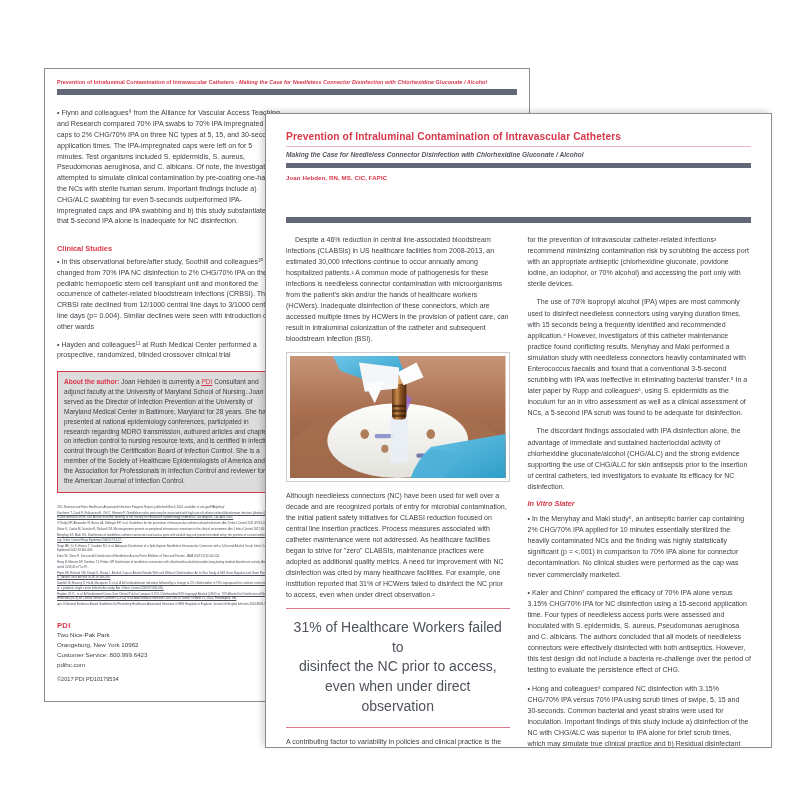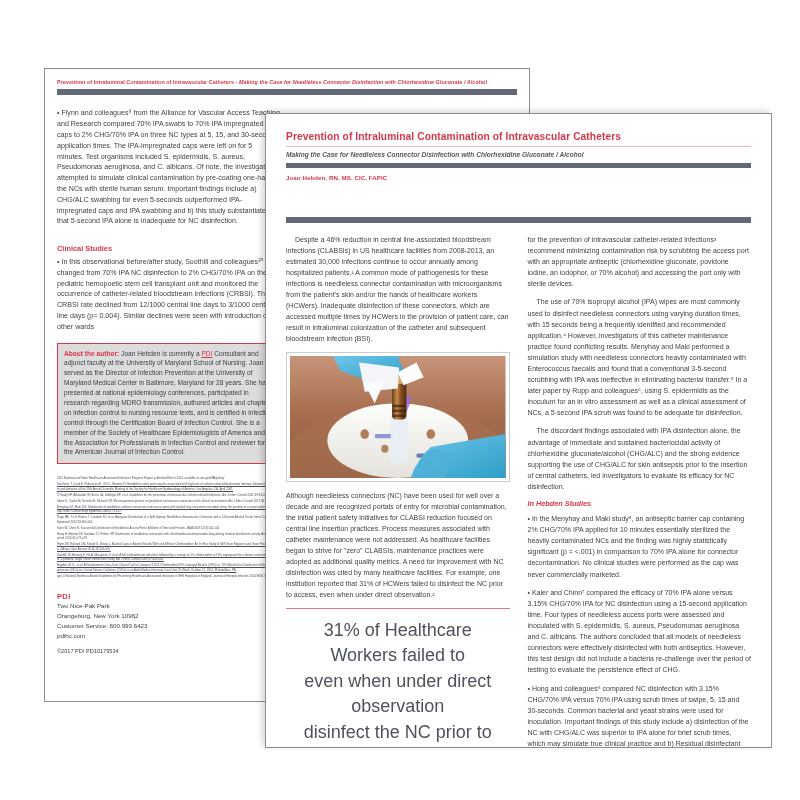--- a/index.html
+++ b/index.html
@@ -230,21 +230,21 @@
 
   
   .pullquote {
     border-top: 1.2px solid #e3748a;
     border-bottom: 1.2px solid #e3748a;
     padding: 9px 2px 10px 2px;
     margin: 5px 0 8px 0;
     text-align: center;
   }
   .pullquote .pq-line {
-    font-size: 18px;
+    font-size: 14px;
     color: #4e525b;
     line-height: 1.42;
     font-weight: normal;
   }
 </style>
 </head>
 <body>
 
 <div id="stage">
 
@@ -257,20 +257,21 @@
 
       <div class="pb-cols">
         <div class="pb-col">
 
           <p class="pb-para">• Flynn and colleagues⁹ from the Alliance for Vascular Access Teaching and Research compared 70% IPA swabs to 70% IPA impregnated caps to 2% CHG/70% IPA on three NC types at 5, 15, and 30-second application times.  The IPA-impregnated caps were left on for 5 minutes.  Test organisms included S. epidermidis, S. aureus, Pseudomonas aeruginosa, and C. albicans. Of  note, the investigators attempted to simulate clinical contamination by pre-coating one-half of  the NCs with sterile human serum. Important findings include a) CHG/ALC swabbing for even 5-seconds outperformed IPA-impregnated caps and IPA swabbing and b) this study substantiates that 5-second IPA alone is inadequate for NC disinfection.</p>
 
           <div class="pb-h">Clinical Studies</div>
 
           <p class="pb-para">• In this observational before/after study, Soothill and colleagues¹⁰ changed from 70% IPA NC disinfection to 2% CHG/70% IPA on the pediatric hemopoetic stem cell transplant unit and monitored the occurrence of  catheter-related bloodstream infections (CRBSI). The CRBSI rate declined from 12/1000 central line days to 3/1000 central line days (p= 0.004). Similar declines were seen with introduction on other wards</p>
 
+          <p class="pb-para">• Hayden and colleagues¹¹ at Rush Medical Center performed a prospective, randomized, blinded crossover clinical trial</p>
 
           <div class="author-box">
             <div class="ab-text"><span class="ab-lead">About the author:</span><span> Joan Hebden is currently a </span><span class="ab-link">PDI</span><span> Consultant and adjunct faculty at the University of  Maryland School of  Nursing. Joan served as the Director of  Infection Prevention at the University of  Maryland Medical Center in Baltimore, Maryland for 28 years. She has presented at national epidemiology conferences, participated in research regarding MDRO transmission, authored articles and chapters on infection control to nursing resource texts, and is certified in infection control through the Certification Board of  Infection Control. She is a member of the Society of  Healthcare Epidemiologists of  America and the Association for Professionals in Infection Control and reviewer for the American Journal of  Infection Control.</span></div>
           </div>
 
           <div class="refs">
             <div class="ref-item">CDC National and State Healthcare-Associated Infections Progress Report, published March 2014, available at cdc.gov/HAI/policy/</div>
             <div class="ref-item u">Karchmer T, Cook E, Palavecino E, Ohl C, Sherertz R. Needleless valve ports may be associated with high rate of catheter-related bloodstream infection [abstract]. In: Program and abstracts of the 15th Annual Scientific Meeting of the Society for Healthcare Epidemiology of America; Los Angeles, CA, April 2005.</div>
             <div class="ref-item">O'Grady NP, Alexander M, Burns LA, Dellinger EP, et al. Guidelines for the prevention of intravascular catheter-related infections. Am J Infect Control 2011;39:S1-34.</div>
             <div class="ref-item">Slater K, Cooke M, Scanlan E, Rickard CM. Microorganisms present on peripheral intravenous connectors in the clinical environment. Am J Infect Control 2017;45:932-934.</div>
@@ -359,32 +360,32 @@
               <path d="M150 20 L176 8 L186 26 L158 36 Z" fill="#fdfdfd"></path>
               <path d="M196 112 L300 96 L300 150 L168 150 Q178 126 196 112 Z" fill="url(#glove)"></path>
               <path d="M168 150 Q176 128 198 114 L230 120 L214 150 Z" fill="#4fb0d8" opacity="0.85"></path>
             </svg>
           </div>
 
           <p class="pf-para">Although needleless connectors (NC) have been used for well over a decade and are recognized portals of entry for microbial contamination, the initial patient safety initiatives for CLABSI reduction focused on central line insertion practices. Process measures associated with catheter maintenance were not addressed.  As healthcare facilities began to strive for "zero" CLABSIs, maintenance practices were adopted as additional quality metrics. A need for improvement with NC disinfection was cited by many healthcare facilities.  For example, one institution reported that 31% of HCWers failed to disinfect the NC prior to access, even when under direct observation.²</p>
 
           <div class="pullquote">
             <div class="pq-line">31% of Healthcare Workers failed to</div>
+            <div class="pq-line">disinfect the NC prior to access,</div>
             <div class="pq-line">even when under direct observation</div>
-            <div class="pq-line">disinfect the NC prior to access,</div>
           </div>
 
           <p class="pf-para">A contributing factor to variability in policies and clinical practice is the lack of an evidence-based guideline which defines the most effective needleless connector antiseptic and the duration of application.  The 2011 Centers for Disease Control guidelines</p>
         </div>
 
         <div class="pf-col">
           <p class="pf-para">for the prevention of  intravascular catheter-related infections³ recommend minimizing contamination risk by scrubbing the access port with an appropriate antiseptic (chlorhexidine gluconate, povidone iodine, an iodophor, or 70% alcohol) and accessing the port only with sterile devices.</p>
           <p class="pf-para indent">The use of  70% isopropyl alcohol (IPA) wipes are most commonly used to disinfect needleless connectors using varying duration times, with 15 seconds being a frequently identified and recommended application.⁴ However, investigators of this catheter maintenance practice found conflicting results. Menyhay and Maki performed a simulation study with needleless connectors heavily contaminated with Enterococcus faecalis and found that a conventional 3-5-second scrubbing with IPA was ineffective in eliminating bacterial transfer.⁵ In a later paper by Rupp and colleagues⁶, using S. epidermidis as the inoculum for an in vitro assessment as well as a clinical assessment of NCs, a 5-second IPA scrub was found to be adequate for disinfection.</p>
           <p class="pf-para indent">The discordant findings associated with IPA disinfection alone, the advantage of  immediate and sustained bacteriocidal activity of  chlorhexidine gluconate/alcohol (CHG/ALC) and the strong evidence supporting the use of  CHG/ALC for skin antisepsis prior to the insertion of  central catheters, led investigators to evaluate its efficacy for NC disinfection.</p>
-          <div class="pf-h">In Hebden Studies</div>
+          <div class="pf-h">In Vitro Slater</div>
           <p class="pf-para">• In the Menyhay and Maki study⁵, an antiseptic barrier cap containing 2% CHG/70% IPA applied for 10 minutes essentially sterilized the heavily contaminated NCs and the finding was highly statistically significant (p = &lt;.001) in comparison to 70% IPA alone for connector decontamination. No clinical studies were performed as the cap was never commercially marketed.</p>
           <p class="pf-para">• Kaler and Chinn⁷ compared the efficacy of  70% IPA alone versus 3.15% CHG/70% IPA for NC disinfection using a 15-second application time. Four types of  needleless access ports were assessed and inoculated with S. epidermidis, S. aureus, Pseudomonas aeruginosa and C. albicans. The authors concluded that all models of  needleless connectors were effectively disinfected with both antiseptics. However, this test design did not include a bacteria re-challenge over the period of  testing to evaluate the persistence effect of  CHG.</p>
           <p class="pf-para">• Hong and colleagues⁸ compared NC disinfection with 3.15% CHG/70% IPA versus 70% IPA using scrub times of  swipe, 5, 15 and 30-seconds. Common bacterial and yeast strains were used for inoculation. Important findings of  this study include a) disinfection of  the NC with CHG/ALC was superior to IPA alone for brief  scrub times, which may simulate true clinical practice and b) Residual disinfectant activity was assessed, with CHG/ALC exhibiting activity for up to 24 hours after application compared to no activity for IPA alone.</p>
 
         </div>
 
       </div>
     </div>
   </div>
 

